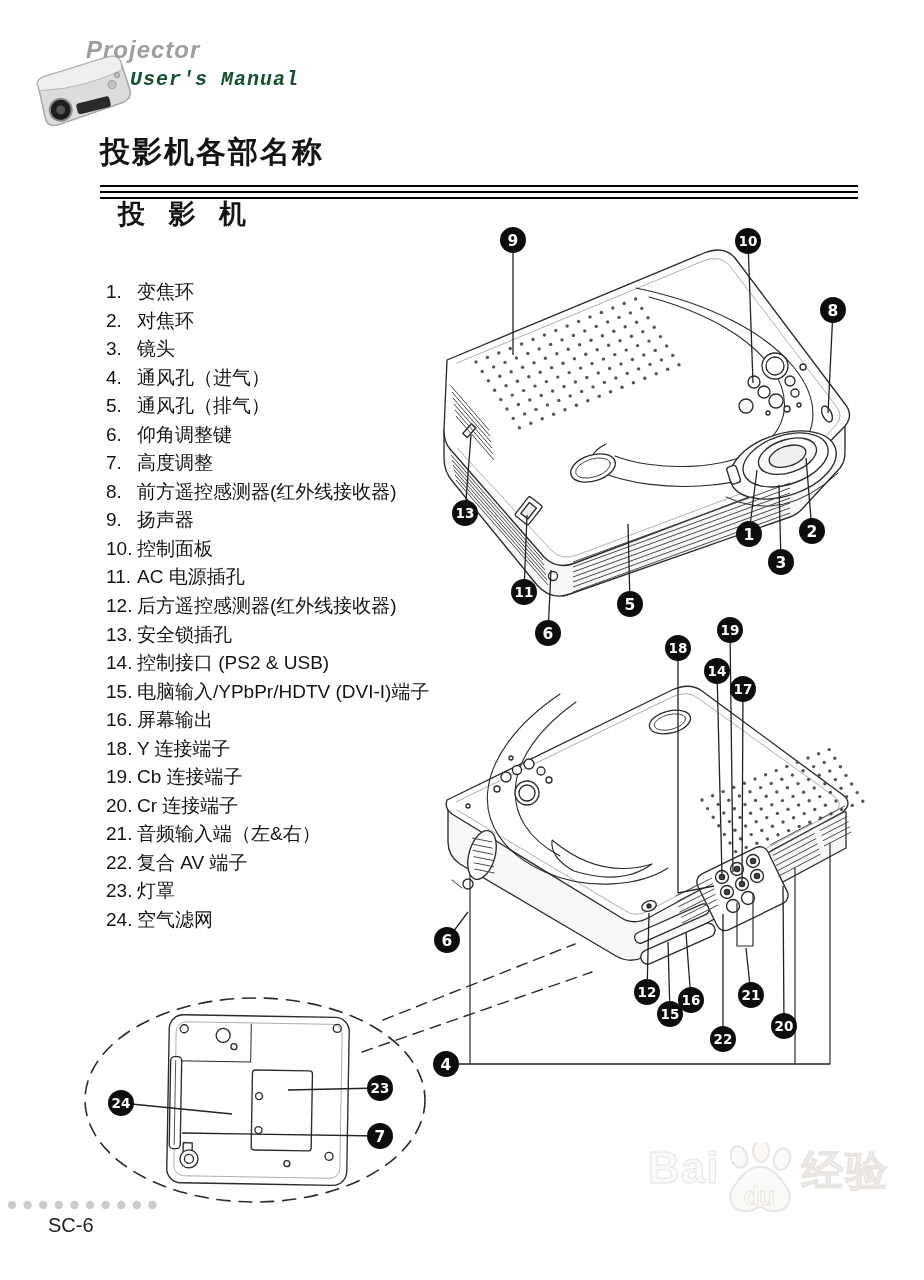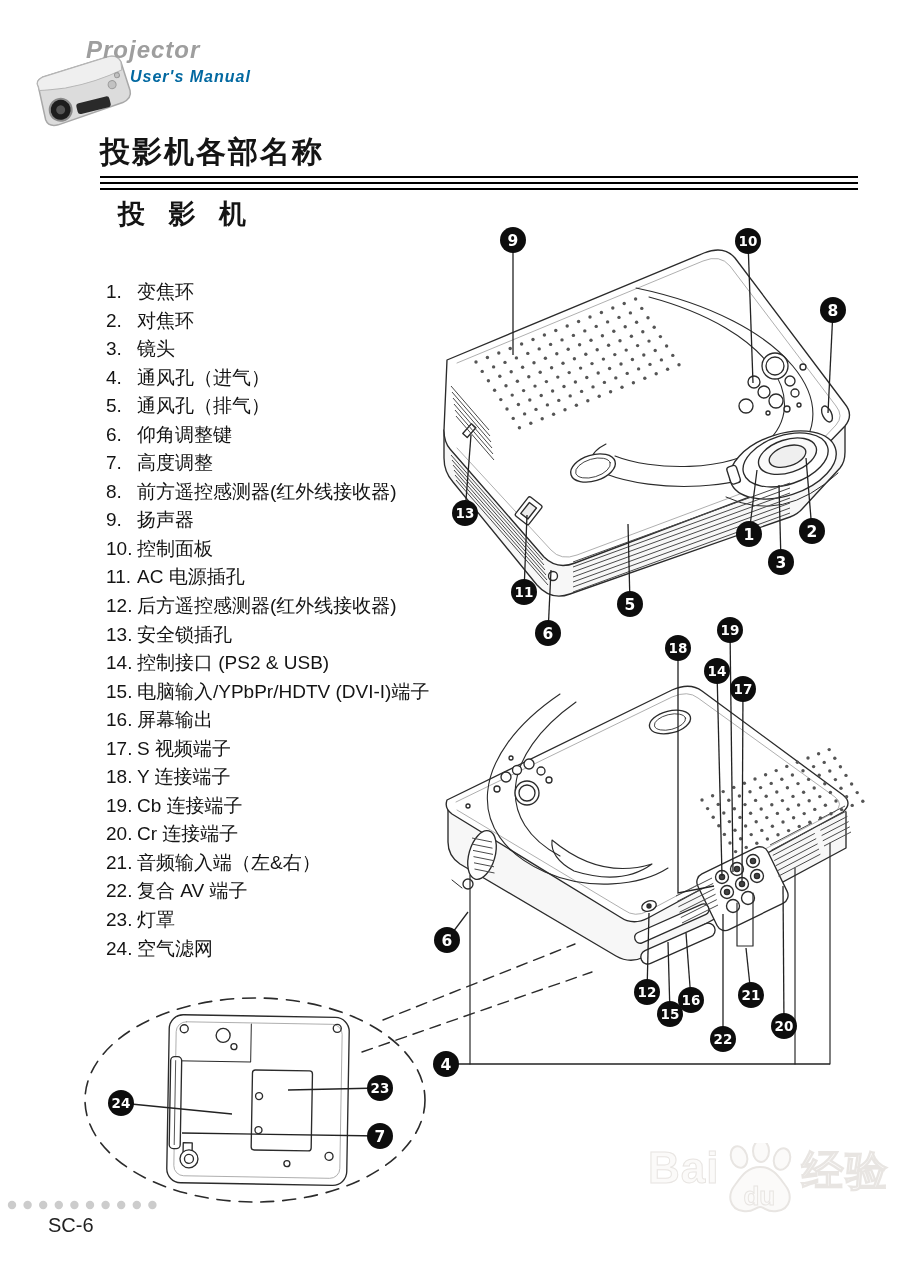--- a/index.html
+++ b/index.html
@@ -1,26 +1,26 @@
 <!DOCTYPE html>
 <html><head>
 <meta charset="utf-8">
 <style>
   html,body{margin:0;padding:0;}
   body{width:924px;height:1280px;position:relative;background:#ffffff;overflow:hidden;
        font-family:"Liberation Sans","DejaVu Sans",sans-serif;color:#141414;}
   
   .brand1{position:absolute;left:86px;top:36px;font-size:24px;font-weight:bold;font-style:italic;
           color:#9e9e9e;letter-spacing:1px;}
-  .brand2{position:absolute;left:130px;top:68px;font-size:16px;font-weight:bold;font-style:italic;
-          color:#0369a1;letter-spacing:1px;}
+  .brand2{position:absolute;left:130px;top:68px;font-size:20px;font-weight:bold;font-style:italic;
+          color:#14532d;letter-spacing:1px;font-family:Liberation Mono, monospace;}
   .projicon{position:absolute;left:28px;top:46px;}
   
   .titleblock{position:absolute;left:100px;top:132px;width:758px;}
-  .title{font-size:30px;font-weight:bold;letter-spacing:2px;margin:0;padding:0 0 3px 0;
+  .title{font-size:30px;font-weight:bold;letter-spacing:2px;margin:0;padding:0 0 12px 0;
          border-bottom:2.5px solid #000;}
   .rule2{margin-top:4px;height:4px;border-top:2px solid #000;border-bottom:2px solid #000;}
   .subtitle{position:absolute;left:102px;top:196px;font-size:27px;font-weight:600;letter-spacing:8px;margin-left:16px;}
   
   .plist{position:absolute;left:106px;top:280px;width:340px;}
   .pitem{display:flex;height:28.55px;align-items:flex-start;font-size:19px;line-height:24px;}
   .pnum{width:31px;flex:none;}
   
   #fig{position:absolute;left:0;top:0;}
   .lead{stroke:#222;stroke-width:1.3;fill:none;}
@@ -120,24 +120,20 @@
       <span class="pnum">14.</span>
       <span>控制接口 (PS2 &amp; USB)</span>
     </div>
     <div class="pitem">
       <span class="pnum">15.</span>
       <span>电脑输入/YPbPr/HDTV (DVI-I)端子</span>
     </div>
     <div class="pitem">
       <span class="pnum">16.</span>
       <span>屏幕输出</span>
-    </div>
-    <div class="pitem">
-      <span class="pnum">17.</span>
-      <span>S 视频端子</span>
     </div>
     <div class="pitem">
       <span class="pnum">18.</span>
       <span>Y 连接端子</span>
     </div>
     <div class="pitem">
       <span class="pnum">19.</span>
       <span>Cb 连接端子</span>
     </div>
     <div class="pitem">

